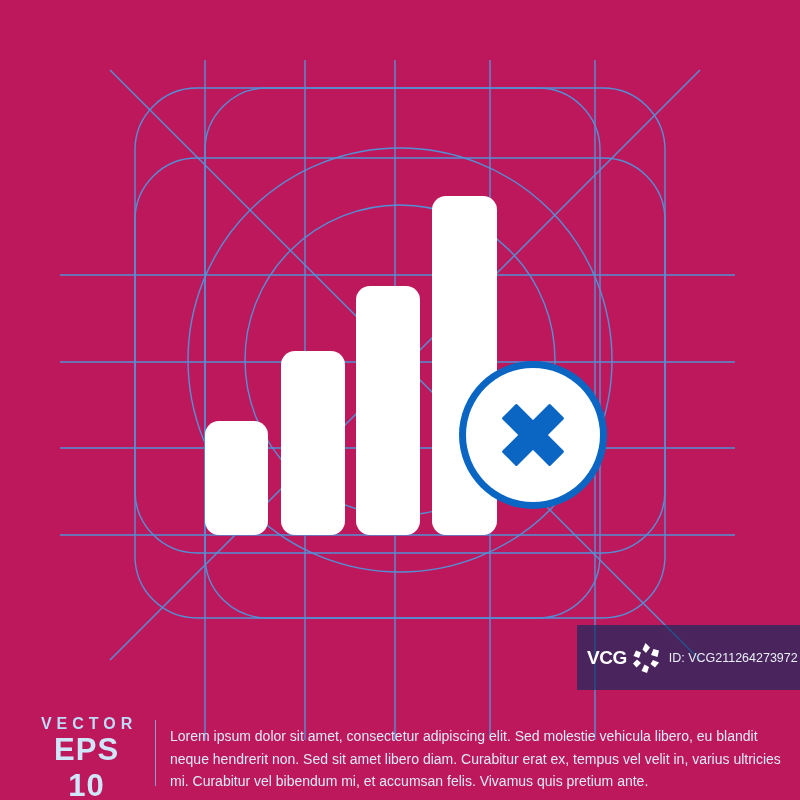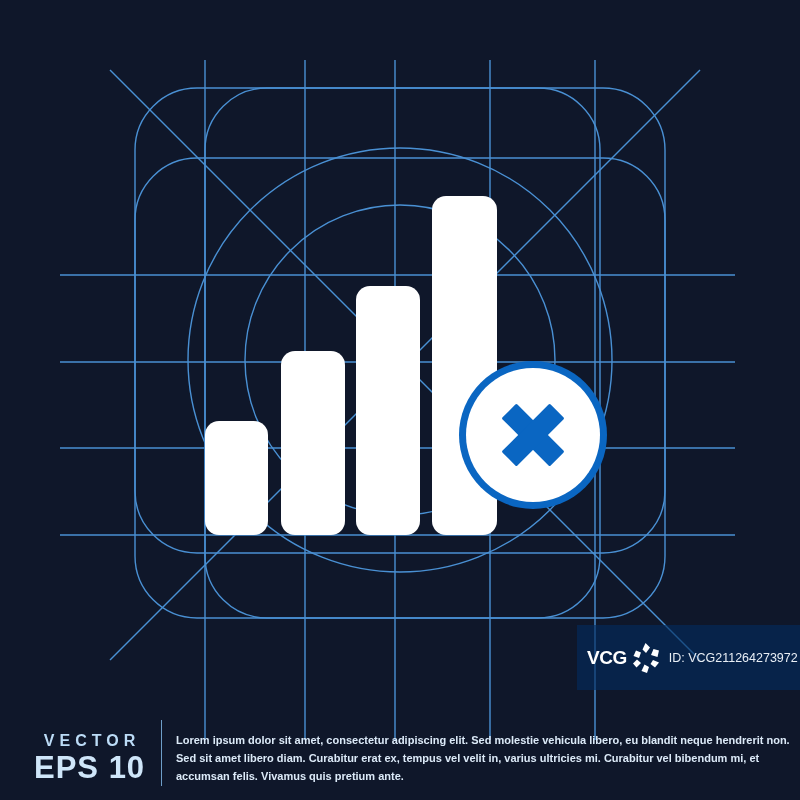--- a/index.html
+++ b/index.html
@@ -5,21 +5,21 @@
   html, body {
     margin: 0;
     padding: 0;
     background: #0a66c2;
   }
   #stage {
     position: relative;
     width: 800px;
     height: 800px;
     overflow: hidden;
-    background: #0f172a;
+    background: #be185d;
     font-family: "Liberation Sans", sans-serif;
   }
   #blueprint-layer,
   #icon-layer {
     position: absolute;
     left: 0;
     top: 0;
     width: 800px;
     height: 800px;
   }
@@ -58,26 +58,25 @@
   }
   .divider {
     width: 1px;
     align-self: stretch;
     margin: 2px 14px 14px 14px;
     background: #7fb6e4;
     opacity: .85;
   }
   .lorem {
     color: #dceaf8;
-    font-size: 11px;
+    font-size: 14px;
     line-height: 1.62;
     max-width: 620px;
-    padding-right: 4px;
+    padding-right: 10px;
     font-family: "Liberation Sans", sans-serif;
-    font-weight: bold;
   }
   
   .watermark {
     position: absolute;
     left: 577px;
     top: 625px;
     width: 223px;
     height: 65px;
     background: rgba(3, 44, 94, 0.62);
     display: flex;

